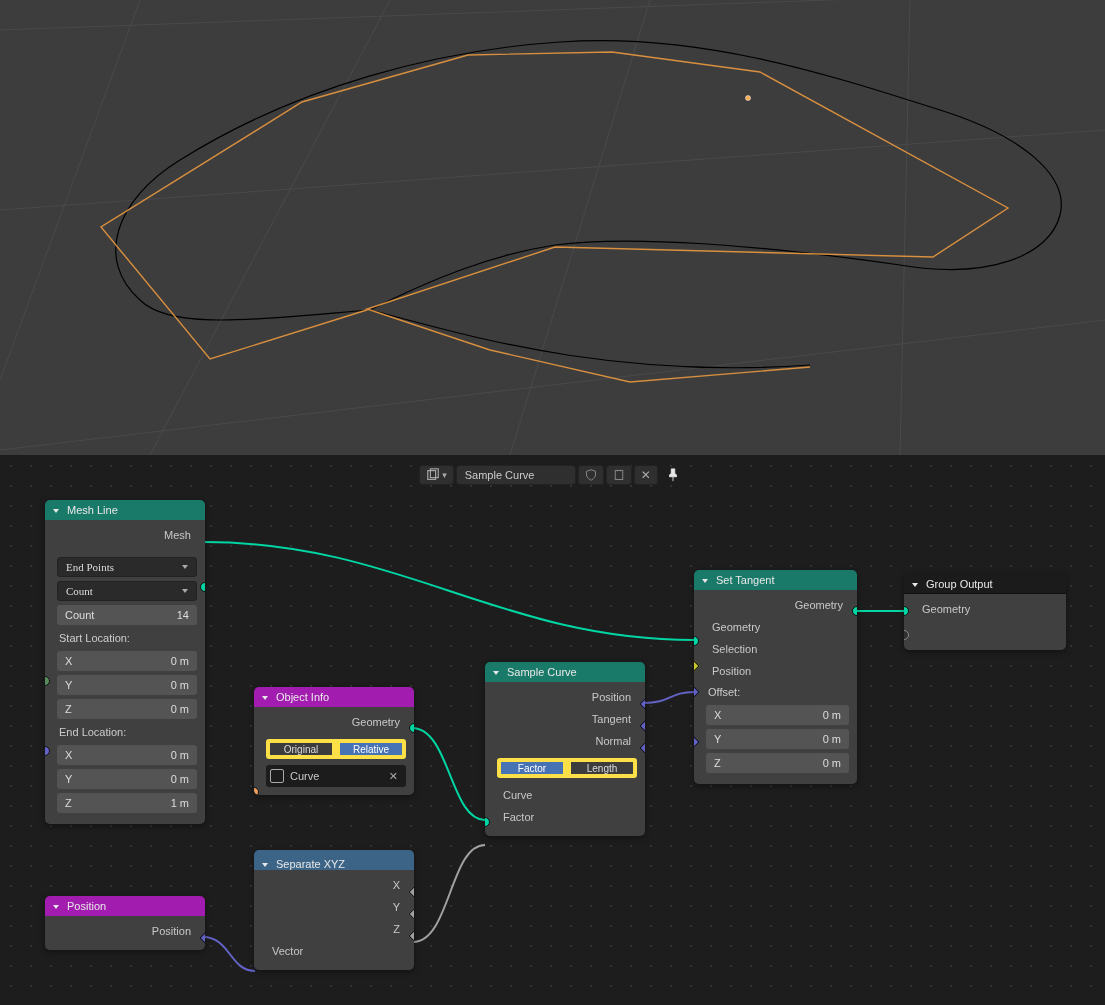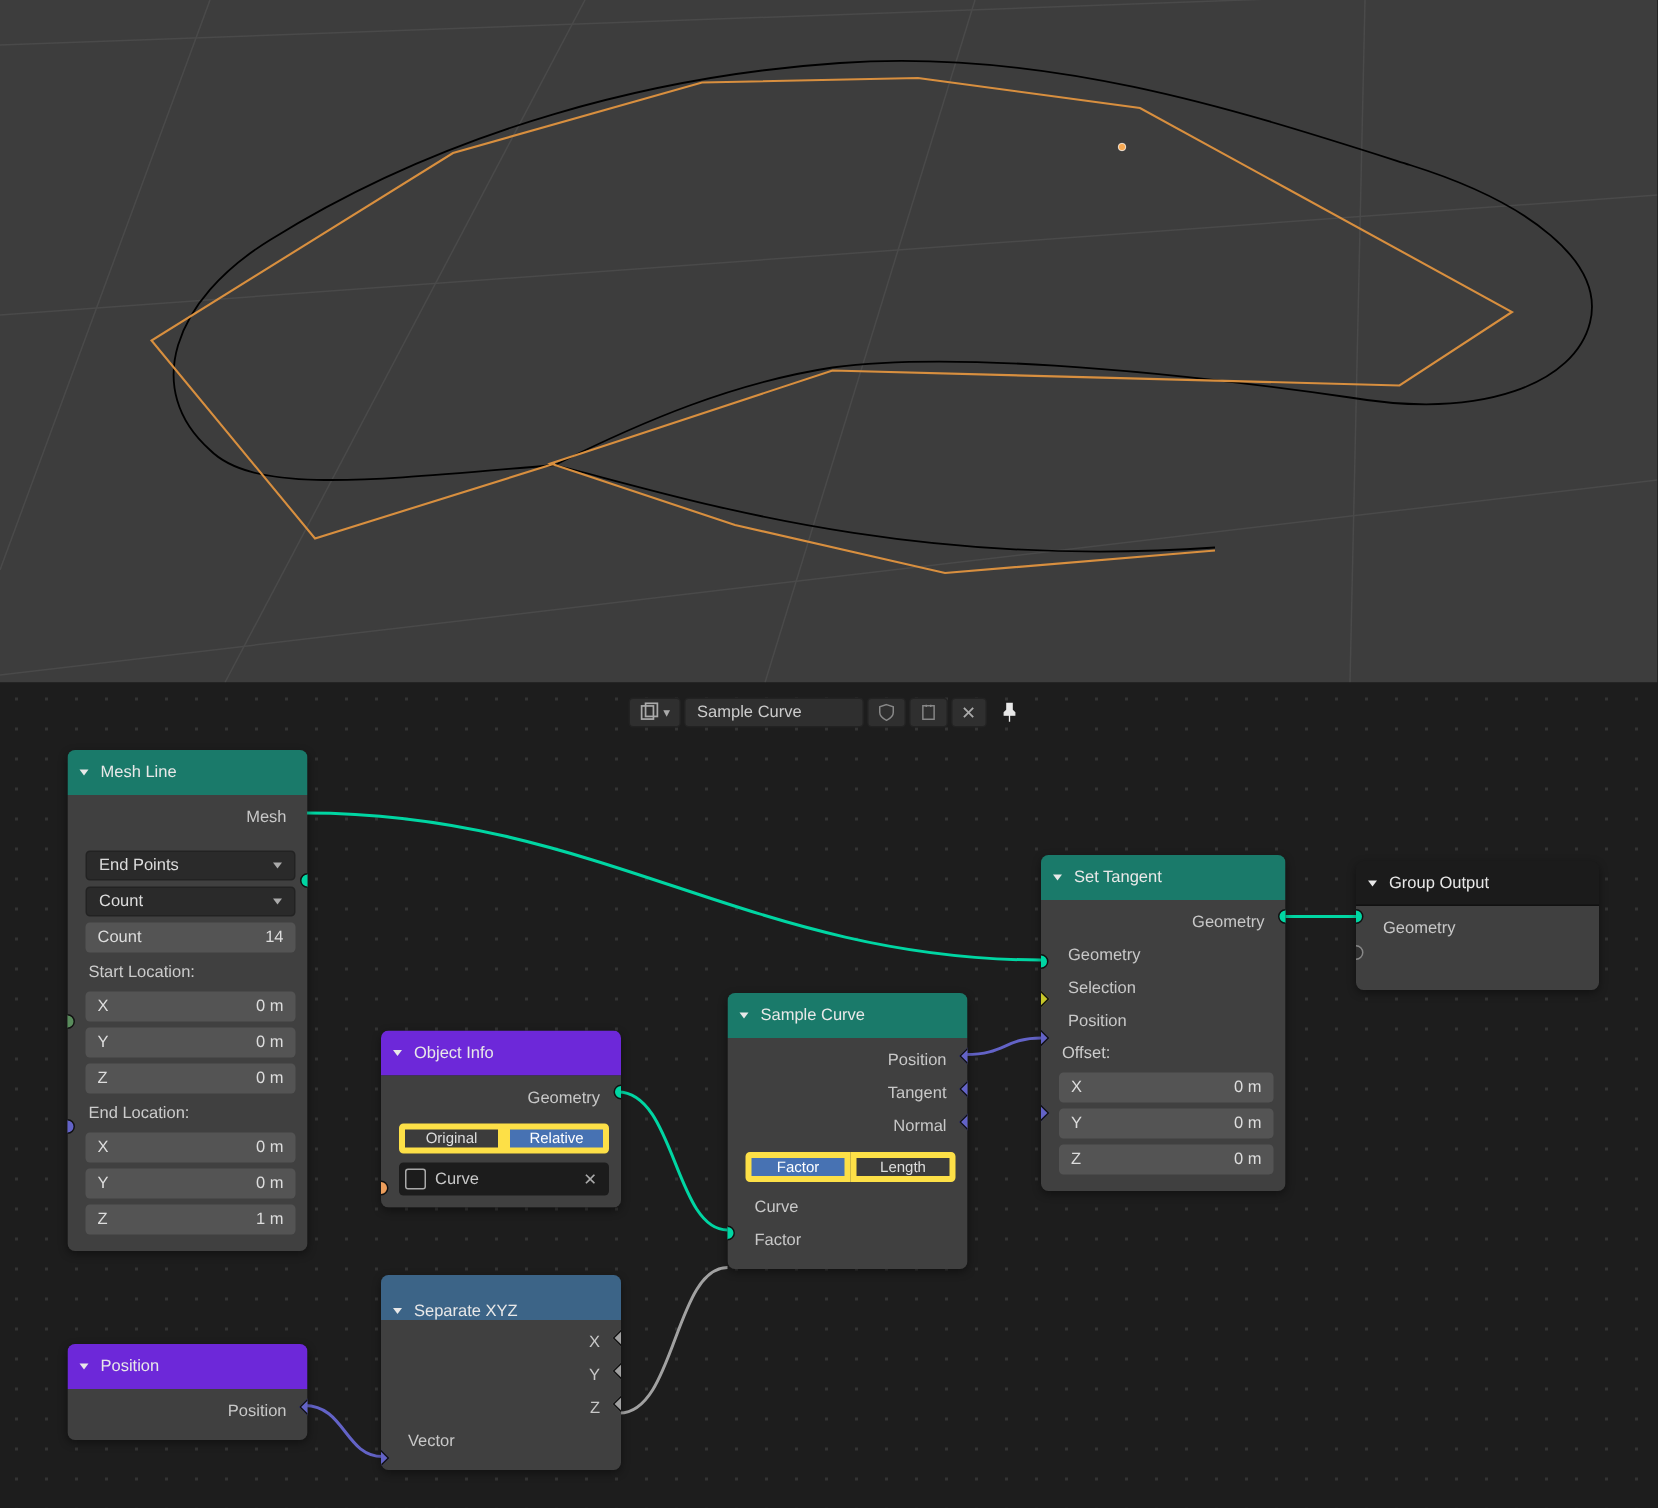--- a/index.html
+++ b/index.html
@@ -11,33 +11,33 @@
   .node-editor { position: relative; width: 1105px; height: 550px; background: #1d1d1d; }
   .node-editor-header { position: absolute; top: 10px; left: 0; width: 100%; display: flex; justify-content: center; align-items: center; gap: 2px; }
   .hdr-btn { background: #2f2f2f; border: 1px solid #222; border-radius: 3px; height: 20px; display: flex; align-items: center; justify-content: center; padding: 0 6px; color: #aaa; }
   .hdr-name-field { background: #2f2f2f; border: 1px solid #222; border-radius: 3px; height: 20px; width: 120px; padding: 0 8px; color: #ccc; display: flex; align-items: center; font-size: 11px; }
   
   .dot-grid { position: absolute; inset: 0; background-image: radial-gradient(circle at 1px 1px, #333 1px, transparent 0); background-size: 20px 20px; background-position: 10px 10px; }
   
   .canvas { position: absolute; inset: 0; }
   
   .node { position: absolute; border-radius: 5px; overflow: hidden; box-shadow: 0 2px 6px rgba(0,0,0,0.4); font-size: 11px; }
-  .node-header { height: 30px; display: flex; align-items: center; padding: 0 8px; gap: 4px; color: #e8e8e8; font-weight: 400; }
+  .node-header { height: 20px; display: flex; align-items: center; padding: 0 8px; gap: 4px; color: #e8e8e8; font-weight: 400; }
   .node-body { background: #404040; padding: 4px 8px 8px 12px; }
   .hdr-chev::before { content: ""; display: inline-block; border-top: 4px solid #e8e8e8; border-left: 3px solid transparent; border-right: 3px solid transparent; margin-right: 4px; transform: translateY(-1px); }
   
   .out-sock-row { display: flex; justify-content: flex-end; align-items: center; height: 22px; padding-right: 6px; }
   .in-sock-row { display: flex; justify-content: flex-start; align-items: center; height: 22px; padding-left: 6px; }
   .sock-label-row { height: 20px; display: flex; align-items: center; color: #ccc; padding: 0 2px; }
   
   .field-row { display: flex; align-items: center; height: 22px; margin: 2px 0; }
   .field-input { background: #545454; border: none; border-radius: 3px; height: 20px; flex: 1; display: flex; align-items: center; justify-content: space-between; padding: 0 8px; color: #ddd; font-size: 11px; }
   .field-input .left { color: #ddd; }
   .field-input .right { color: #ddd; margin-left: 36px; }
-  .select-input { background: #2a2a2a; border: 1px solid #222; border-radius: 3px; height: 20px; width: 100%; display: flex; align-items: center; justify-content: space-between; padding: 0 8px; color: #ddd; }
+  .select-input { background: #2a2a2a; border: 1px solid #222; border-radius: 3px; height: 20px; width: 100%; display: flex; align-items: center; justify-content: space-between; padding: 0 8px; color: #ddd; font-family: Liberation Serif, serif; }
   .select-input::after { content: ""; border-top: 4px solid #aaa; border-left: 3px solid transparent; border-right: 3px solid transparent; }
   
   .toggle-grp { display: flex; height: 20px; margin: 6px 0; }
   .toggle-btn { flex: 1; background: #3c3c3c; color: #ddd; display: flex; align-items: center; justify-content: center; border: 4px solid #fde047; font-size: 10px; }
   .toggle-btn:first-child { border-radius: 3px 0 0 3px; }
   .toggle-btn:last-child { border-radius: 0 3px 3px 0; }
   .toggle-btn.active { background: #4772b3; color: #fff; }
   
   .obj-field { display: flex; height: 22px; margin-top: 4px; background: #1c1c1c; border-radius: 3px; align-items: center; padding: 0 4px 0 4px; gap: 6px; }
   .obj-icon { width: 14px; height: 14px; border: 1px solid #aaa; border-radius: 2px; flex-shrink: 0; }
@@ -49,21 +49,21 @@
   .socket.vec  { background: #6363c7; }
   .socket.int  { background: #598c5c; }
   .socket.obj  { background: #ed9e5c; }
   .socket.empty{ background: #303030; border: 1px solid #888; }
   .socket.vec-d { background: #6363c7; }
   .socket.float-d { background: #a1a1a1; }
   
   svg.wires { position: absolute; inset: 0; pointer-events: none; }
   
   .h-geom { background: #1a7a6a; }
-  .h-input{ background: #6d28d9; }
+  .h-input{ background: #a21caf; }
   .h-conv { background: #3c6487; align-items: flex-end; }
   .h-out  { background: #1b1b1b; }
 </style>
 </head>
 <body>
 
 <div class="viewport">
   <svg width="1105" height="455">
 
     <g stroke="#4a4a4a" stroke-width="1">

